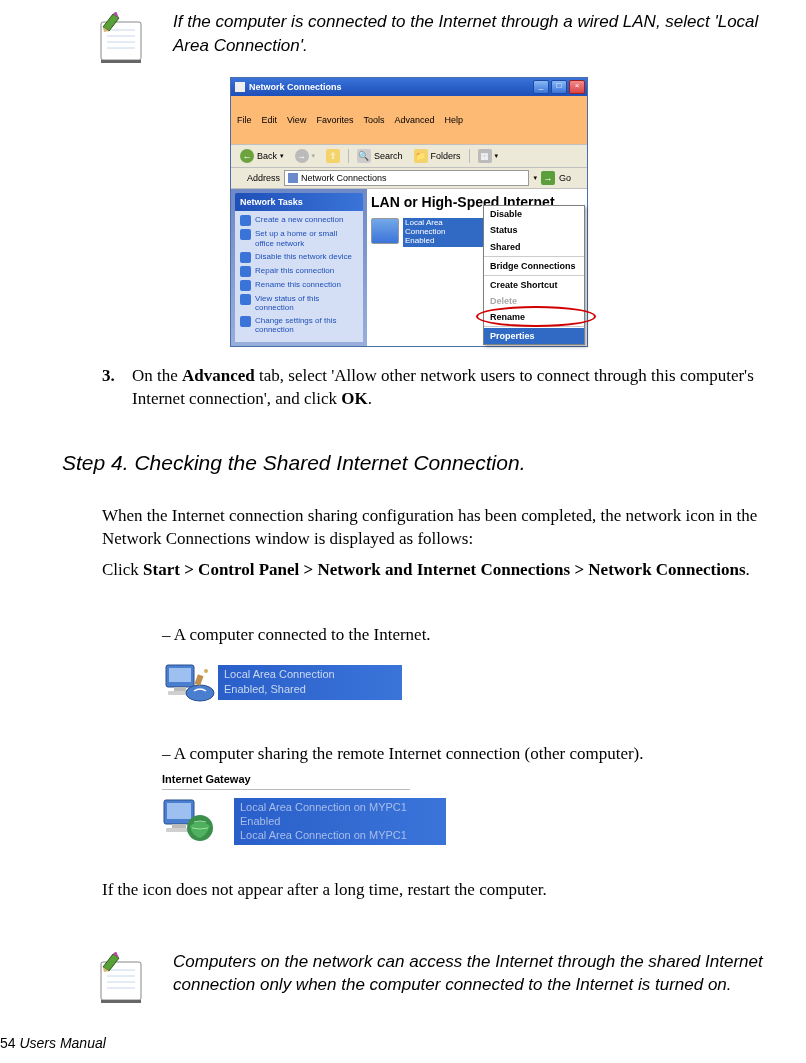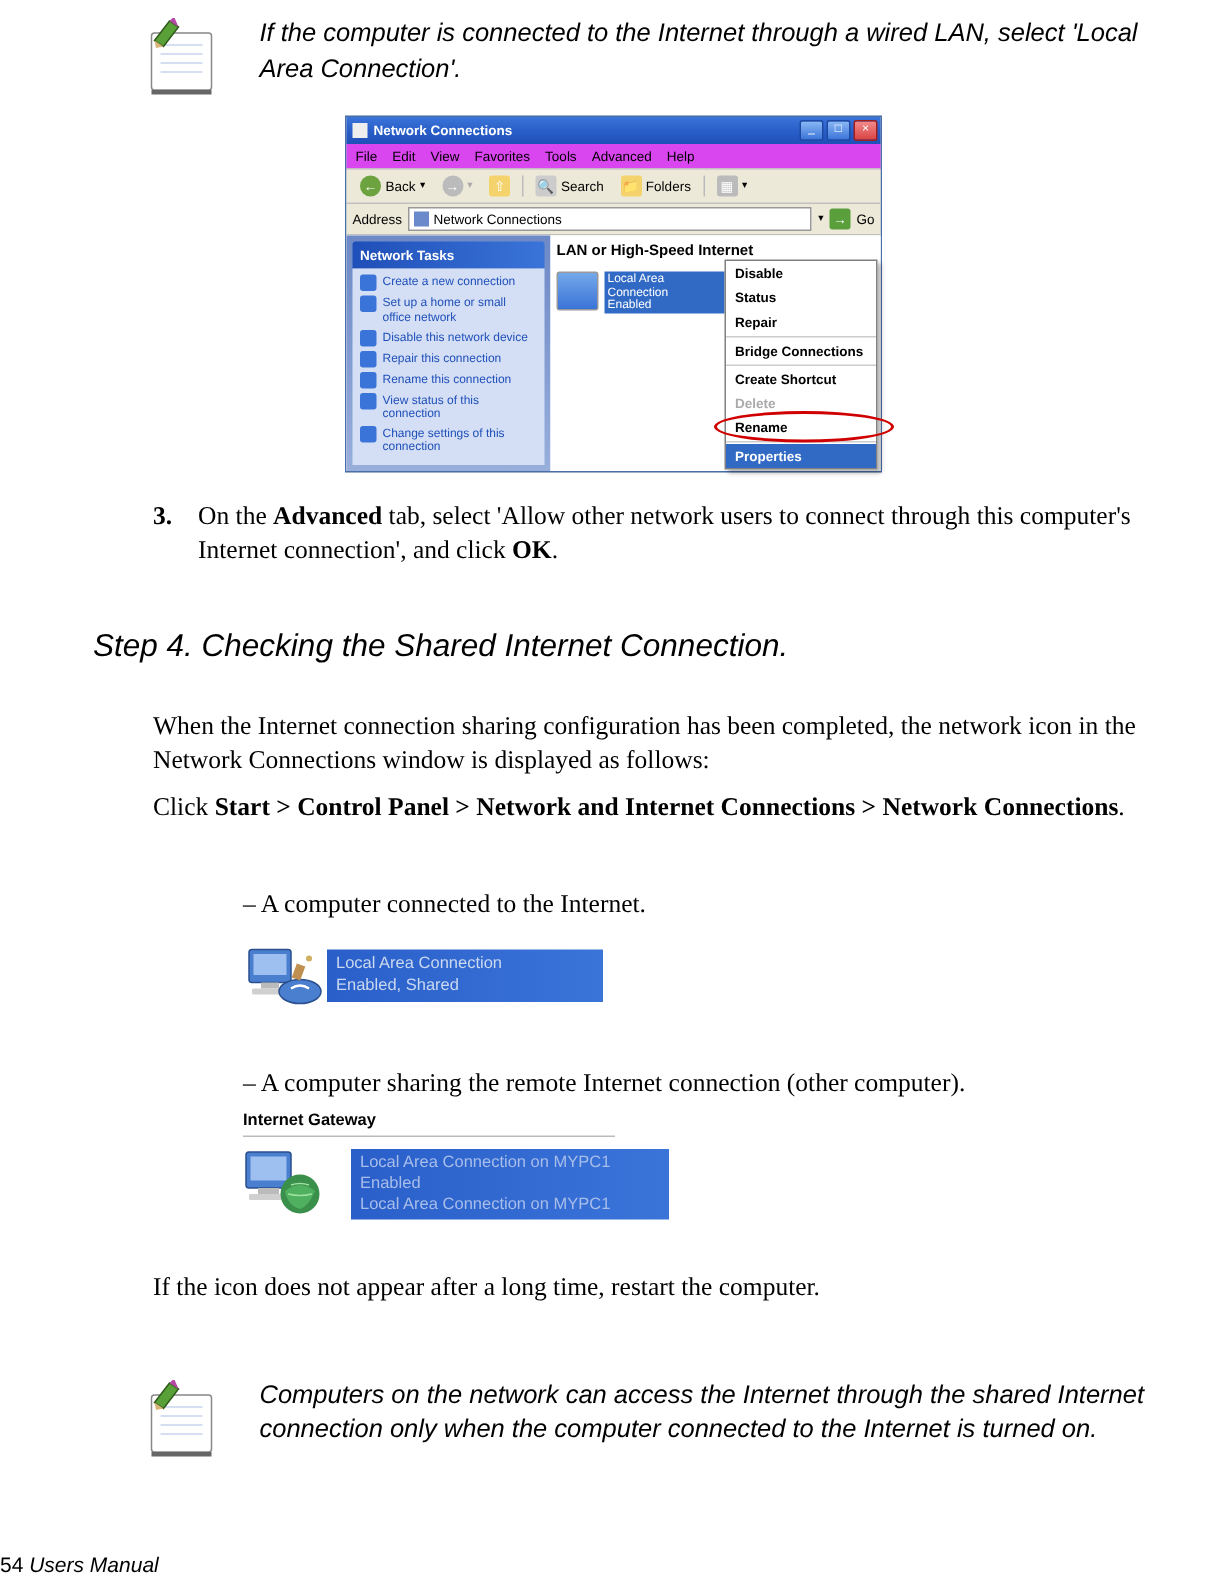--- a/index.html
+++ b/index.html
@@ -71,22 +71,22 @@
       text-align: center;
       line-height: 10px;
     }
     .winbtn.close {
       background: linear-gradient(to bottom, #f48a8a, #d94444);
       border-color: #a01e1e;
     }
     .menubar {
       display: flex;
       gap: 10px;
-      padding: 2px 6px;
-      background: #d946ef;
+      padding: 18px 6px;
+      background: #fdba74;
       border-bottom: 1px solid #c0c0c0;
       font-size: 9px;
     }
     .toolbar {
       display: flex;
       align-items: center;
       padding: 3px 6px;
       gap: 5px;
       background: #ece9d8;
       border-bottom: 1px solid #c0c0c0;
@@ -106,21 +106,21 @@
       align-items: center;
       justify-content: center;
       color: #fff;
       font-size: 9px;
     }
     .tico.gray { background: #bbb; }
     .tico.yellow { background: #f5d36c; }
     .addressbar {
       display: flex;
       align-items: center;
-      padding: 2px 4px;
+      padding: 2px 16px;
       background: #ece9d8;
       border-bottom: 1px solid #c0c0c0;
       gap: 4px;
       font-size: 9px;
     }
     .addressfield {
       flex: 1;
       background: #fff;
       border: 1px solid #999;
       padding: 1px 3px;
@@ -170,21 +170,21 @@
     .main-area {
       flex: 1;
       background: #fff;
       padding: 4px;
       font-size: 9px;
       position: relative;
     }
     .category-label {
       font-weight: bold;
       color: #000;
-      font-size: 10px;
+      font-size: 14px;
       margin-bottom: 6px;
     }
     .conn-icon-area {
       display:flex;
       gap:4px;
     }
     .conn-monitor {
       width: 26px; height: 24px;
       background: linear-gradient(to bottom,#74a8e8,#3a74d9);
       border: 1px solid #999;
@@ -445,21 +445,21 @@
         <div class="conn-icon-area">
           <div class="conn-monitor"></div>
           <div class="conn-label-sel">
             <div>Local Area Connection</div>
             <div>Enabled</div>
           </div>
         </div>
         <div class="ctxmenu">
           <div class="ctxitem">Disable</div>
           <div class="ctxitem">Status</div>
-          <div class="ctxitem">Repair</div>
+          <div class="ctxitem">Shared</div>
           <div class="ctxsep"></div>
           <div class="ctxitem">Bridge Connections</div>
           <div class="ctxsep"></div>
           <div class="ctxitem">Create Shortcut</div>
           <div class="ctxitem dis">Delete</div>
           <div class="ctxitem">Rename</div>
           <div class="ctxsep"></div>
           <div class="ctxitem hilite">Properties</div>
         </div>
         <div class="red-oval"></div>

